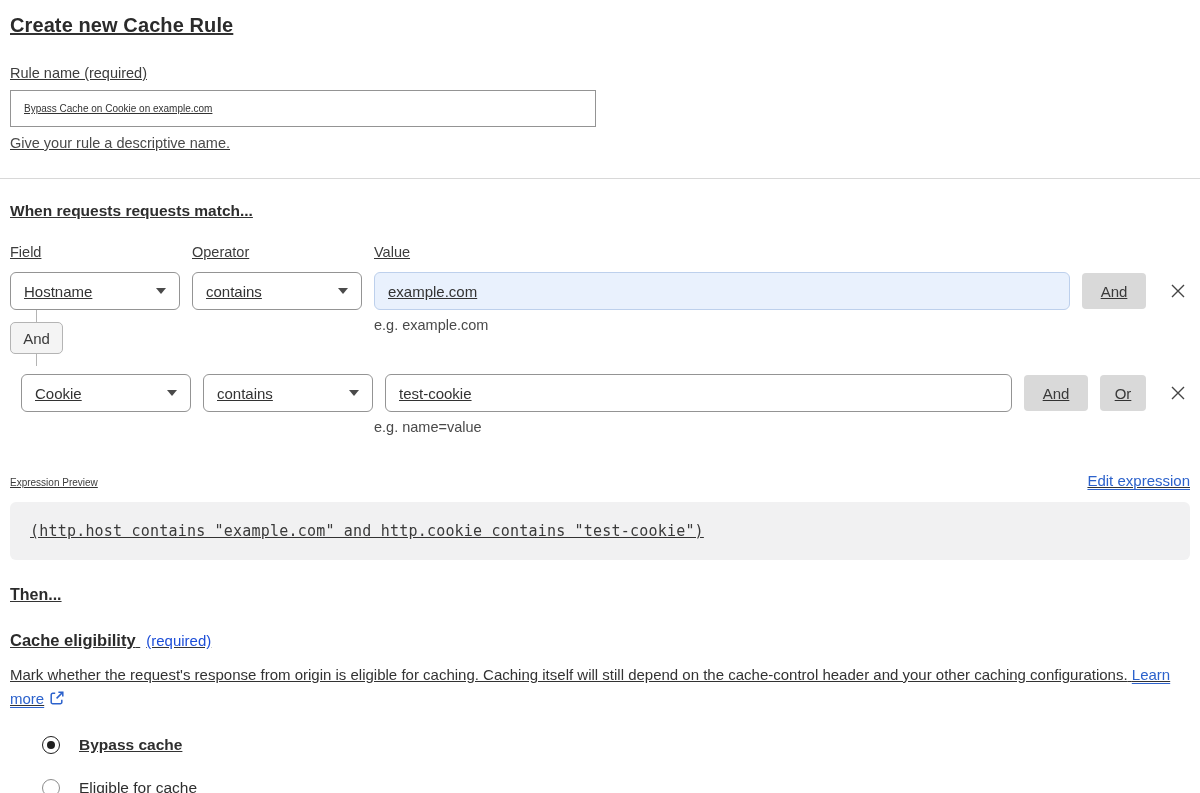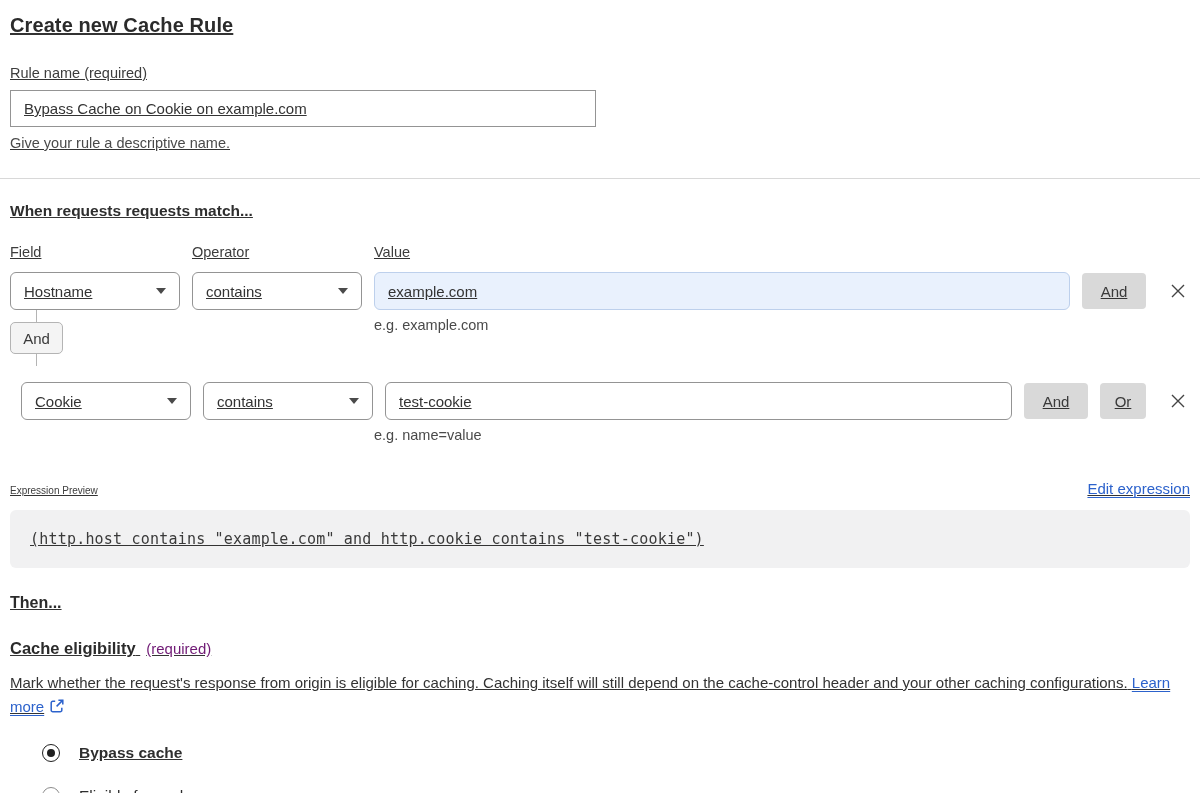--- a/index.html
+++ b/index.html
@@ -14,21 +14,21 @@
     position: relative;
     text-decoration: underline;
   }
   .page-title { font-size: 20px; font-weight: 700; color: #2b2b2b; margin-top: 4px; letter-spacing: 0.1px; }
 
   .field-label { font-size: 14.5px; color: #3d3d3d; margin-top: 28px; }
   .text-input {
     display: block; width: 586px; height: 37px;
     border: 1px solid #949494; border-radius: 0;
     padding: 0 13px; margin-top: 9px;
-    font-size: 15px; color: #333; background: #fff;
+    font-size: 10px; color: #333; background: #fff;
     font-family: "Liberation Sans", sans-serif;
     outline: none;
   }
   .helper { font-size: 14.5px; color: #4a4a4a; margin-top: 8px; }
 
   .divider { border: 0; border-top: 1px solid #d8d8d8; margin: 27px -10px 0; }
 
   .section-heading { font-size: 15.5px; font-weight: 700; color: #2e2e2e; margin-top: 23px; }
 
   .cols { display: flex; gap: 12px; margin-top: 24px; font-size: 14.5px; color: #3d3d3d; }
@@ -86,21 +86,21 @@
   .code-block {
     margin-top: 13px; background: #f1f1f2; border-radius: 6px;
     padding: 20px; font-family: "DejaVu Sans Mono", monospace;
     font-size: 15px; color: #3a3a3a; letter-spacing: 0.2px;
   }
 
   .then-heading { font-size: 16px; font-weight: 700; color: #2b2b2b; margin-top: 26px; }
 
   .elig-heading { margin-top: 27px; font-size: 16.5px; }
   .elig-heading .name { font-weight: 700; color: #2b2b2b; }
-  .elig-heading .req { font-weight: 400; color: #701a75; font-size: 15px; margin-left: 6px; }
+  .elig-heading .req { font-weight: 400; color: #1d4ed8; font-size: 15px; margin-left: 6px; }
 
   .desc { margin-top: 13px; font-size: 15px; line-height: 24px; color: #333; max-width: 1162px; }
   .ext-icon { margin-left: 5px; vertical-align: -2px; }
 
   .radio-row { display: flex; align-items: center; margin-top: 25px; cursor: pointer; width: fit-content; padding-left: 32px; }
   .radio { width: 18px; height: 18px; border-radius: 50%; border: 1.5px solid #8c8c8c; background: #fff; position: relative; flex: 0 0 auto; }
   .radio.selected { border-color: #1f1f1f; }
   .radio.selected::after { content: ""; position: absolute; left: 3.5px; top: 3.5px; width: 8px; height: 8px; border-radius: 50%; background: #1f1f1f; }
   .radio-label { margin-left: 19px; font-size: 15.5px; color: #2e2e2e; }
   .radio-label.bold { font-weight: 700; }
@@ -144,21 +144,21 @@
     </button>
   </div>
 
   <div class="band">
     <div class="connector-line line-top"></div>
     <div class="connector-chip">And</div>
     <div class="connector-line line-bottom"></div>
     <div class="hint">e.g. example.com</div>
   </div>
 
-  <div class="cond-row" style="margin-top:16px;padding-left:11px;">
+  <div class="cond-row" style="margin-top:8px;padding-left:11px;">
     <div class="select">
       <span>Cookie</span>
       <span class="caret"></span>
     </div>
     <div class="select">
       <span>contains</span>
       <span class="caret"></span>
     </div>
     <input class="value-input" type="text" value="test-cookie" style="">
     <button class="chip-btn w-and">And</button>

